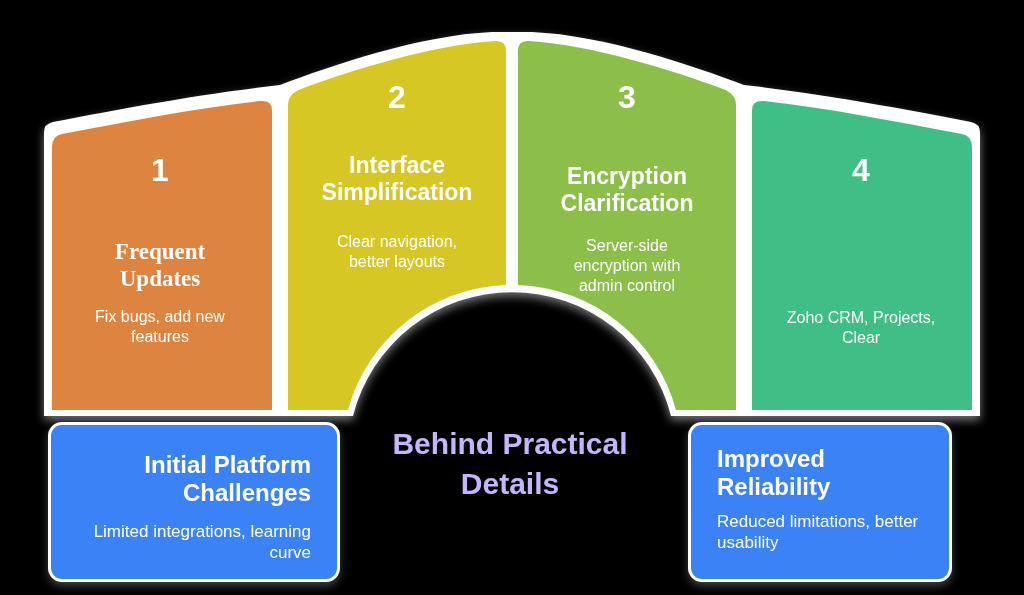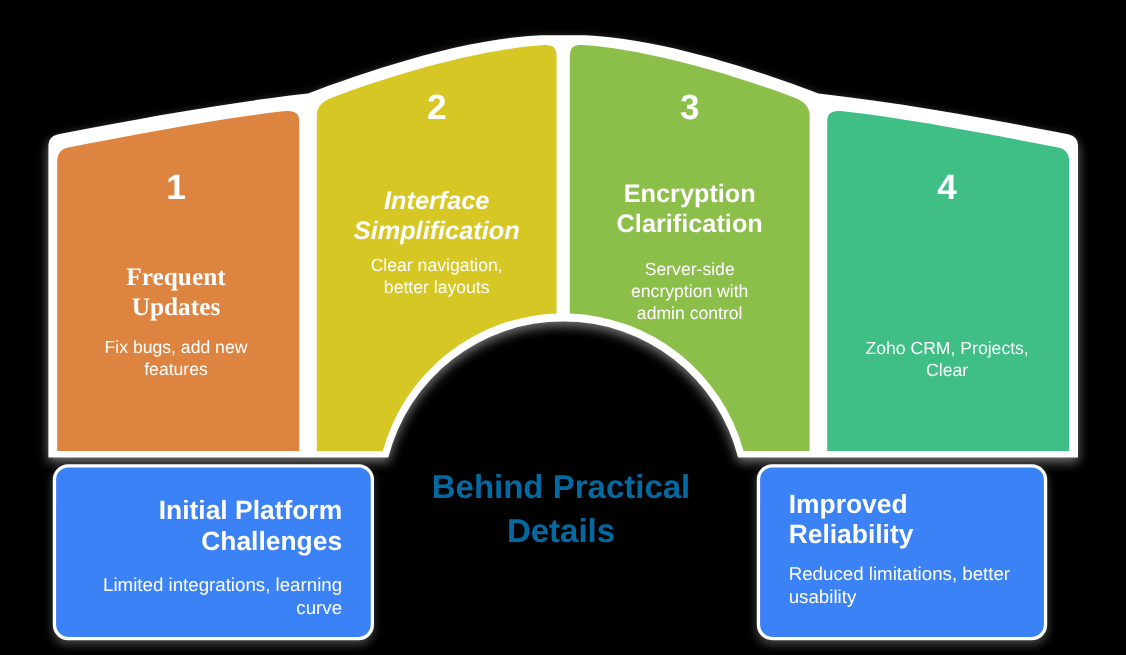--- a/index.html
+++ b/index.html
@@ -14,21 +14,21 @@
   .seg-text{position:absolute;text-align:center;color:#fff;white-space:pre-line;}
   .seg-num{font-size:32px;font-weight:700;line-height:34px;}
   .seg-title{font-size:23px;font-weight:700;line-height:27px;}
   .seg-sub{font-size:16px;font-weight:400;line-height:20px;}
 
   .n1{left:70px;top:153px;width:180px;}
   .t1{left:55px;top:238px;width:210px;font-family:Liberation Serif, serif;}
   .u1{left:55px;top:307px;width:210px;}
 
   .n2{left:307px;top:80px;width:180px;}
-  .t2{left:292px;top:169px;width:210px;font-style:italic;}
+  .t2{left:292px;top:152px;width:210px;}
   .u2{left:292px;top:232px;width:210px;}
 
   .n3{left:537px;top:80px;width:180px;}
   .t3{left:522px;top:163px;width:210px;}
   .u3{left:522px;top:236px;width:210px;}
 
   .n4{left:771px;top:153px;width:180px;}
   .t4{left:756px;top:240px;width:210px;}
   .u4{left:756px;top:308px;width:210px;}
 
@@ -40,21 +40,21 @@
   }
   .graybox.leftcard{left:48px;width:292px;text-align:right;}
   .graybox.rightcard{left:688px;width:264px;text-align:left;padding-top:20px;}
   .gb-title{font-size:24px;font-weight:700;line-height:28px;white-space:pre-line;}
   .gb-sub{font-size:17px;font-weight:400;line-height:21px;margin-top:14px;white-space:pre-line;}
   .graybox.rightcard .gb-sub{margin-top:10px;}
 
   .center-title{
     position:absolute;left:350px;top:424px;width:320px;
     text-align:center;font-size:30px;font-weight:700;line-height:40px;
-    color:#0369a1;white-space:pre-line;
+    color:#c4b5fd;white-space:pre-line;
   }
 </style>
 </head>
 <body>
 
 <div class="stage">
 
   <svg class="arch-svg" viewBox="0 0 1024 595" aria-hidden="true">
     <path class="backing" fill-rule="evenodd" d="M44 416 L44 132 Q44 124 53 122 C120 109 200 94 280 85 C330 66 420 35 492 32 L532 32 C604 35 694 66 744 85 C824 94 904 109 971 122 Q980 124 980 132 L980 416 Z
              M353 416 A164 164 0 0 1 671 416 Z" fill="#FFFFFF"></path>

